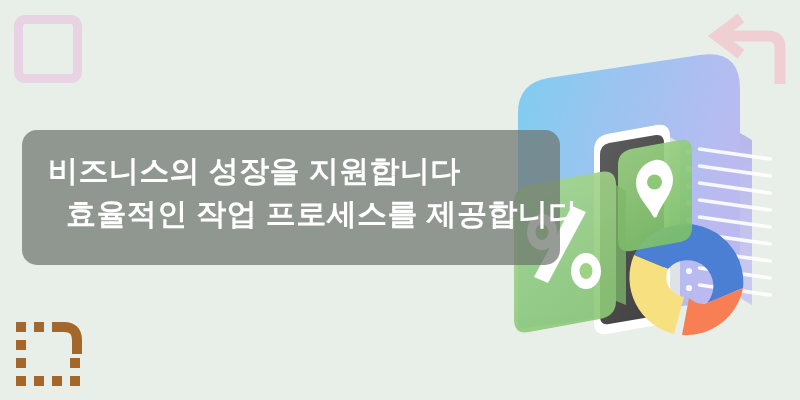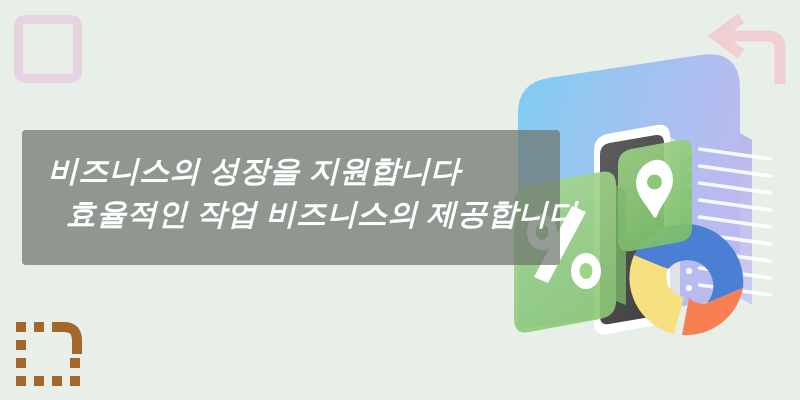--- a/index.html
+++ b/index.html
@@ -64,24 +64,23 @@
   }
 
   
   #headline-panel {
     position: absolute;
     left: 22px;
     top: 130px;
     width: 538px;
     height: 135px;
     background: rgba(110, 116, 110, 0.72);
-    border-radius: 4px;
+    border-radius: 15px;
     box-sizing: border-box;
     padding: 20px 26px 0 26px;
-    font-style: italic;
   }
   .headline-line {
     color: #ffffff;
     font-size: 30px;
     font-weight: bold;
     line-height: 1.42;
     letter-spacing: 0.4px;
     white-space: nowrap;
   }
   #headline-line-2 {
@@ -296,16 +295,16 @@
             <ellipse cx="96" cy="216" rx="6.5" ry="8" fill="#9ed285"></ellipse>
           </g>
         </g>
 
       </g>
     </svg>
   </div>
 
   <div id="headline-panel">
     <div class="headline-line" id="headline-line-1">비즈니스의 성장을 지원합니다</div>
-    <div class="headline-line" id="headline-line-2">효율적인 작업 비즈니스의 제공합니다</div>
+    <div class="headline-line" id="headline-line-2">효율적인 작업 프로세스를 제공합니다</div>
   </div>
 
 </div>
 
 </body></html>

